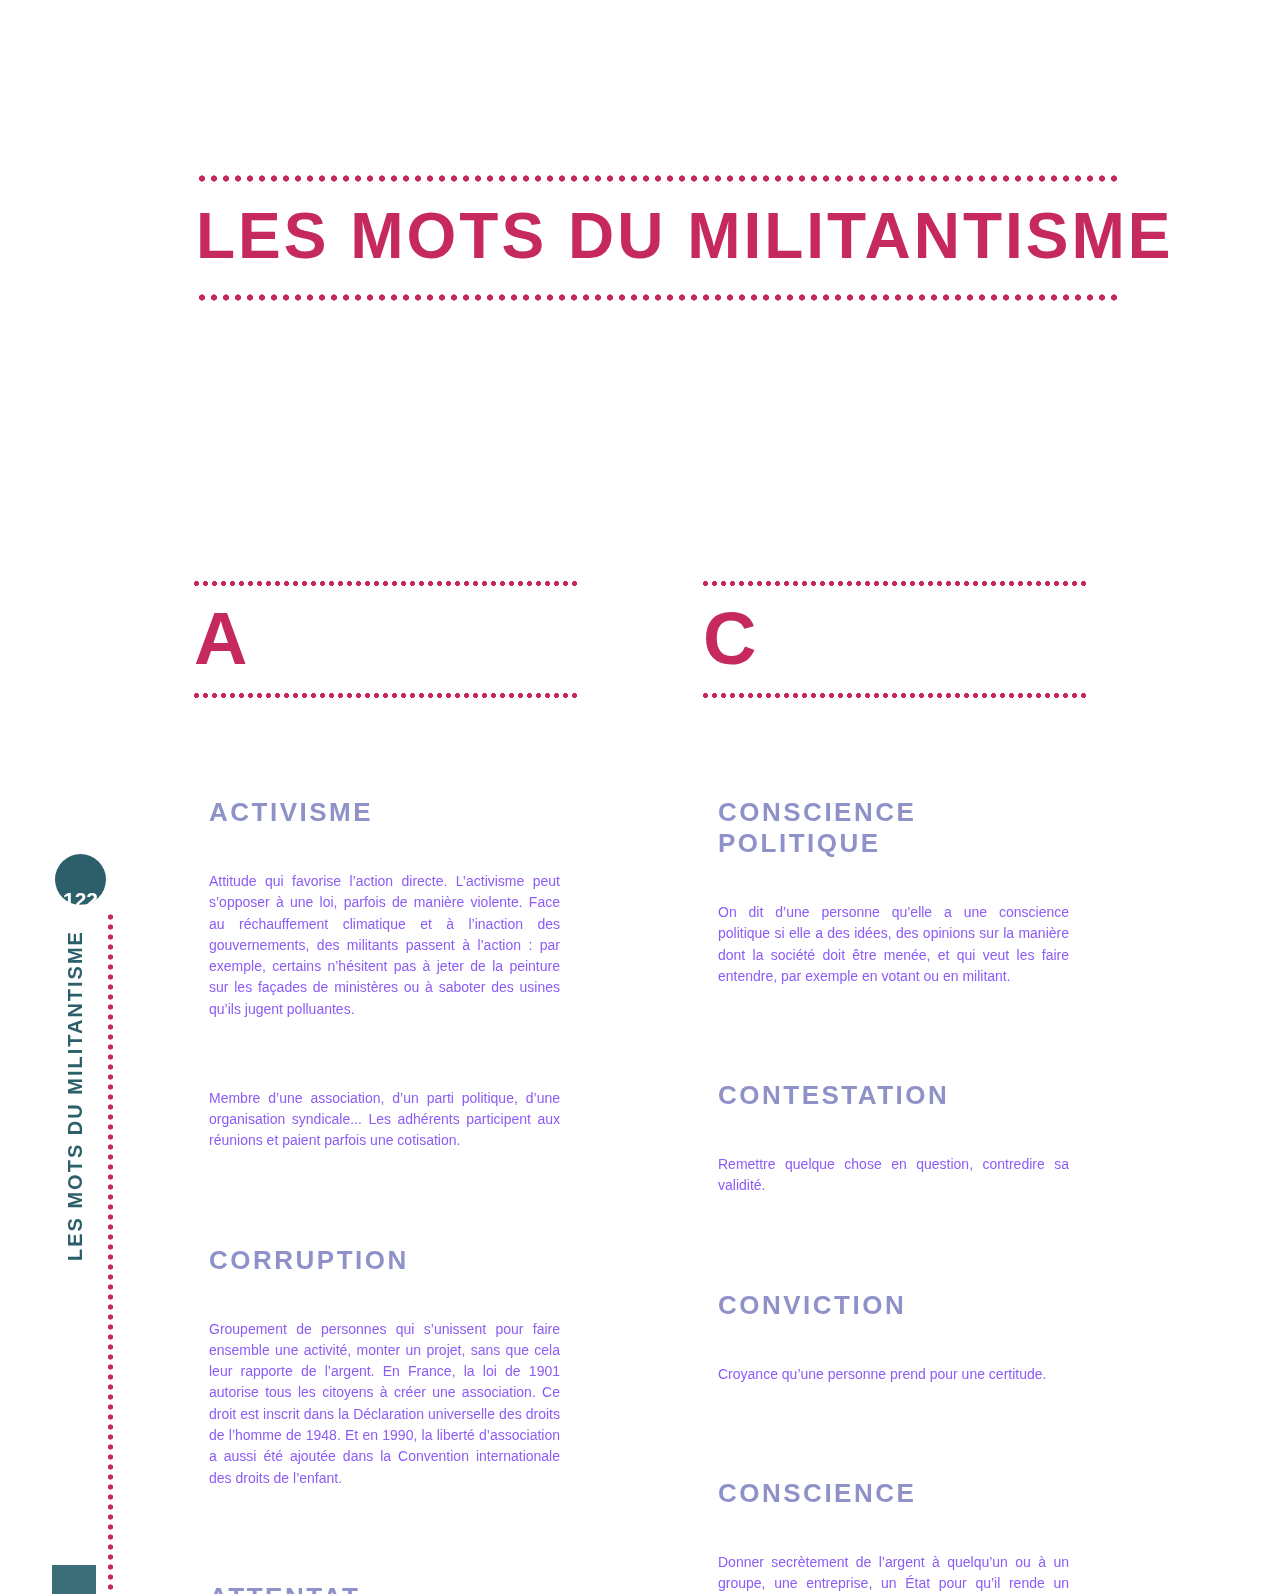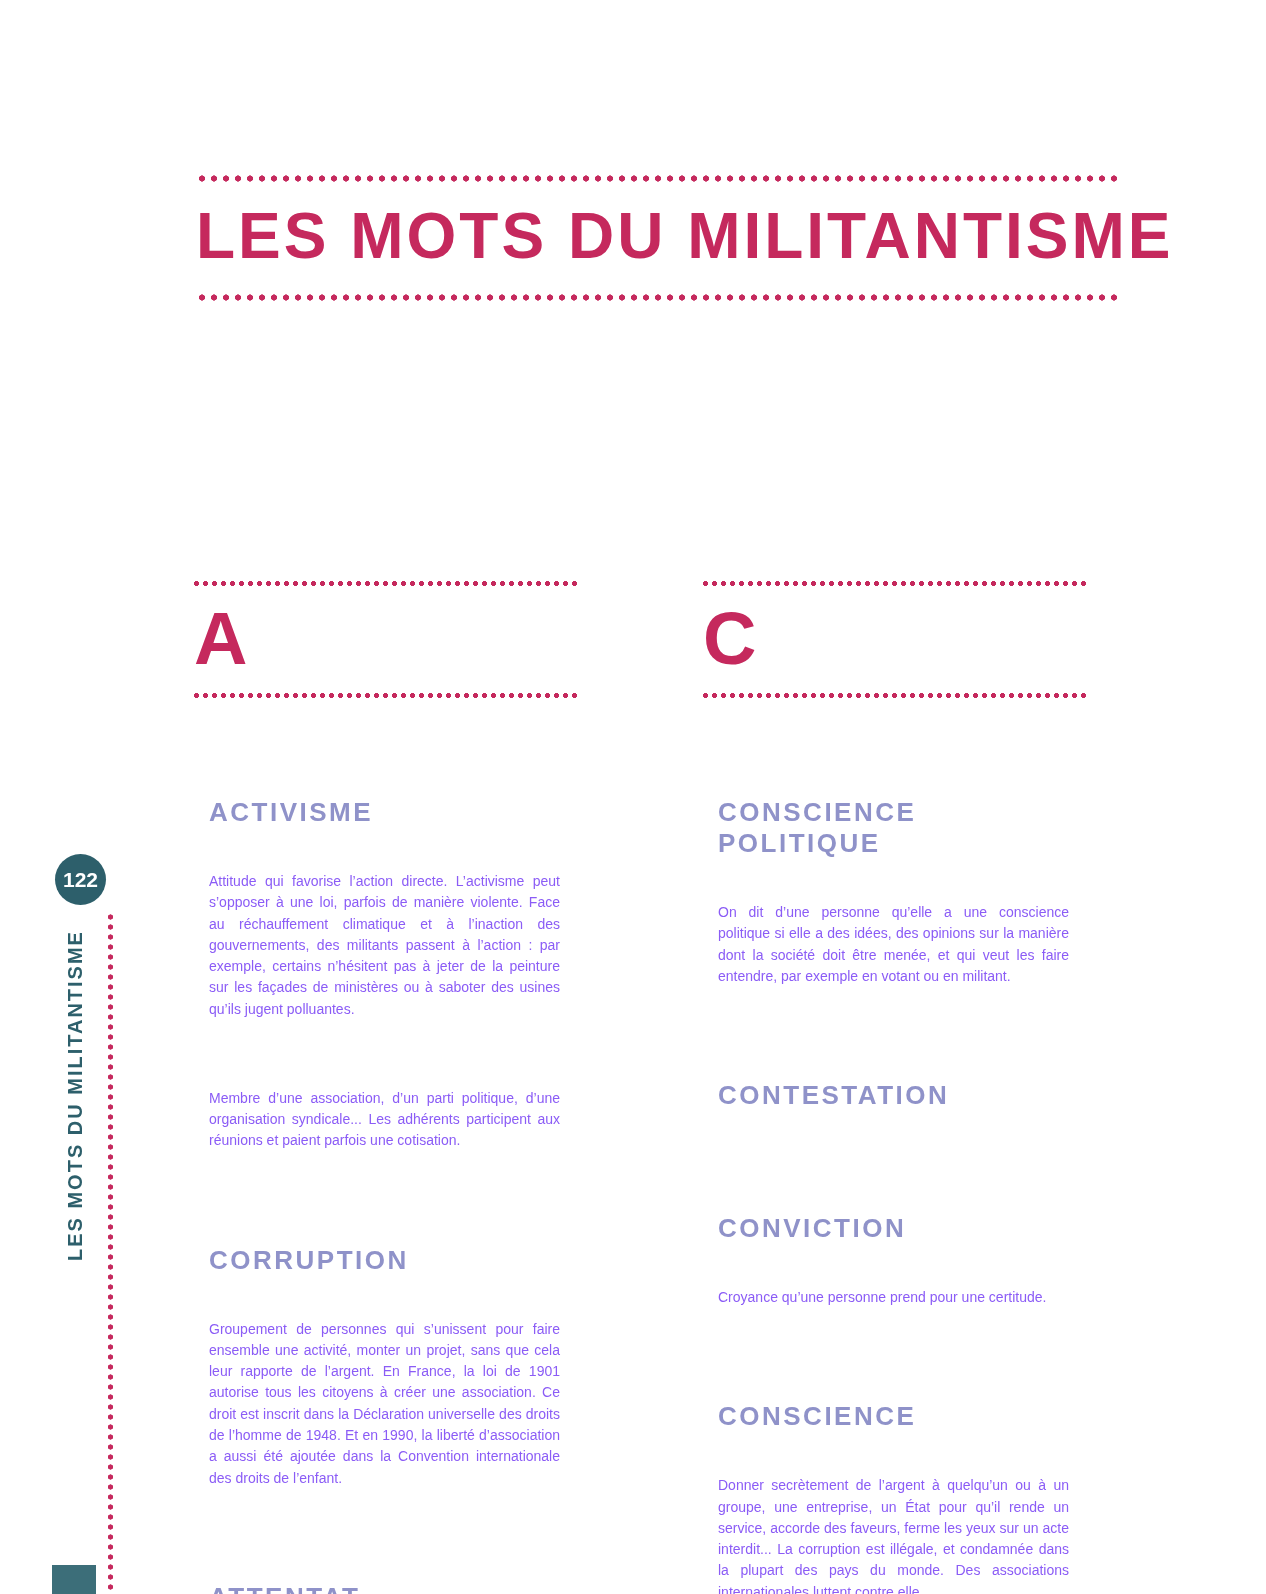--- a/index.html
+++ b/index.html
@@ -54,21 +54,20 @@
     left: 21px;
     top: 820px;
     width: 51px;
     height: 51px;
     border-radius: 50%;
     background: #2d5f6b;
     color: #ffffff;
     font-weight: bold;
     font-size: 21px;
     display: flex;
-    align-items: center;
     justify-content: center;
   }
   .sidebar-vertical {
     position: absolute;
     left: 13px;
     top: 888px;
     height: 356px;
     writing-mode: vertical-rl;
     transform: rotate(180deg);
     color: #2d5f6b;
@@ -187,20 +186,21 @@
       </div>
 
 
       <article class="entry">
         <h3 class="term">CONSCIENCE POLITIQUE</h3>
         <p class="def">On dit d’une personne qu’elle a une conscience politique si elle a des idées, des opinions sur la manière dont la société doit être menée, et qui veut les faire entendre, par exemple en votant ou en militant.</p>
       </article>
 
       <article class="entry">
         <h3 class="term">CONTESTATION</h3>
+        <p class="def">Remettre quelque chose en question, contredire sa validité.</p>
       </article>
 
       <article class="entry">
         <h3 class="term">CONVICTION</h3>
         <p class="def">Croyance qu’une personne prend pour une certitude.</p>
       </article>
 
       <article class="entry">
         <h3 class="term">CONSCIENCE</h3>
         <p class="def">Donner secrètement de l’argent à quelqu’un ou à un groupe, une entreprise, un État pour qu’il rende un service, accorde des faveurs, ferme les yeux sur un acte interdit... La corruption est illégale, et condamnée dans la plupart des pays du monde. Des associations internationales luttent contre elle.</p>

